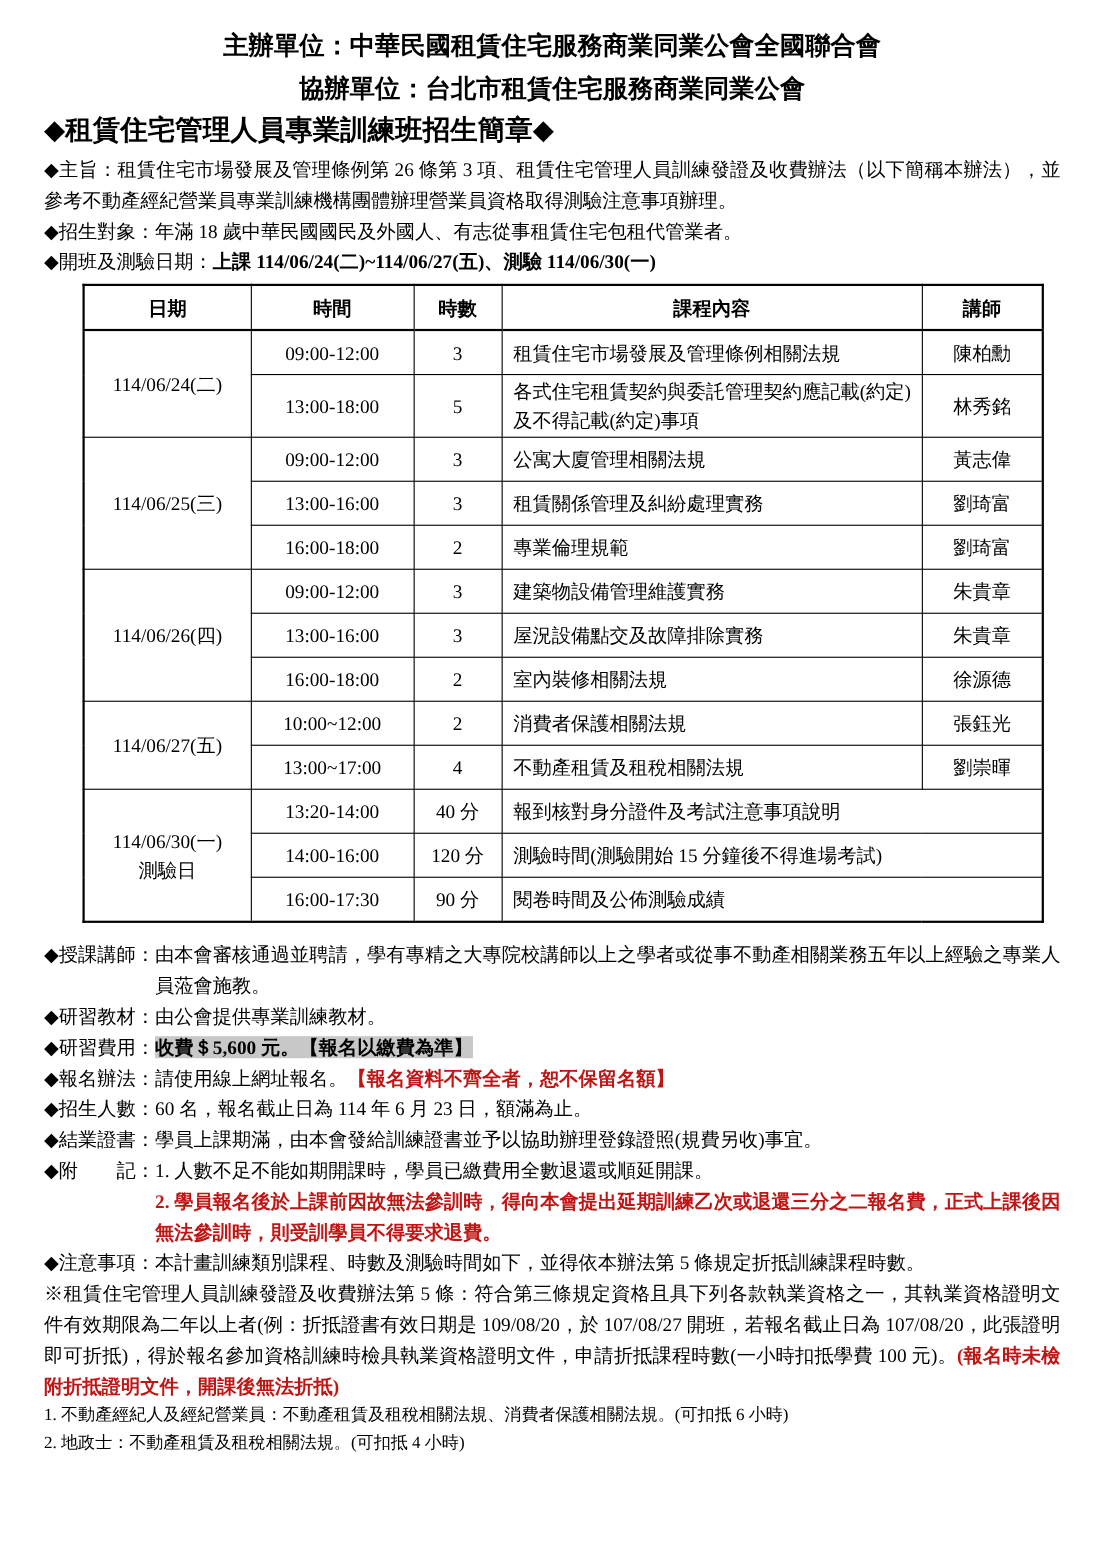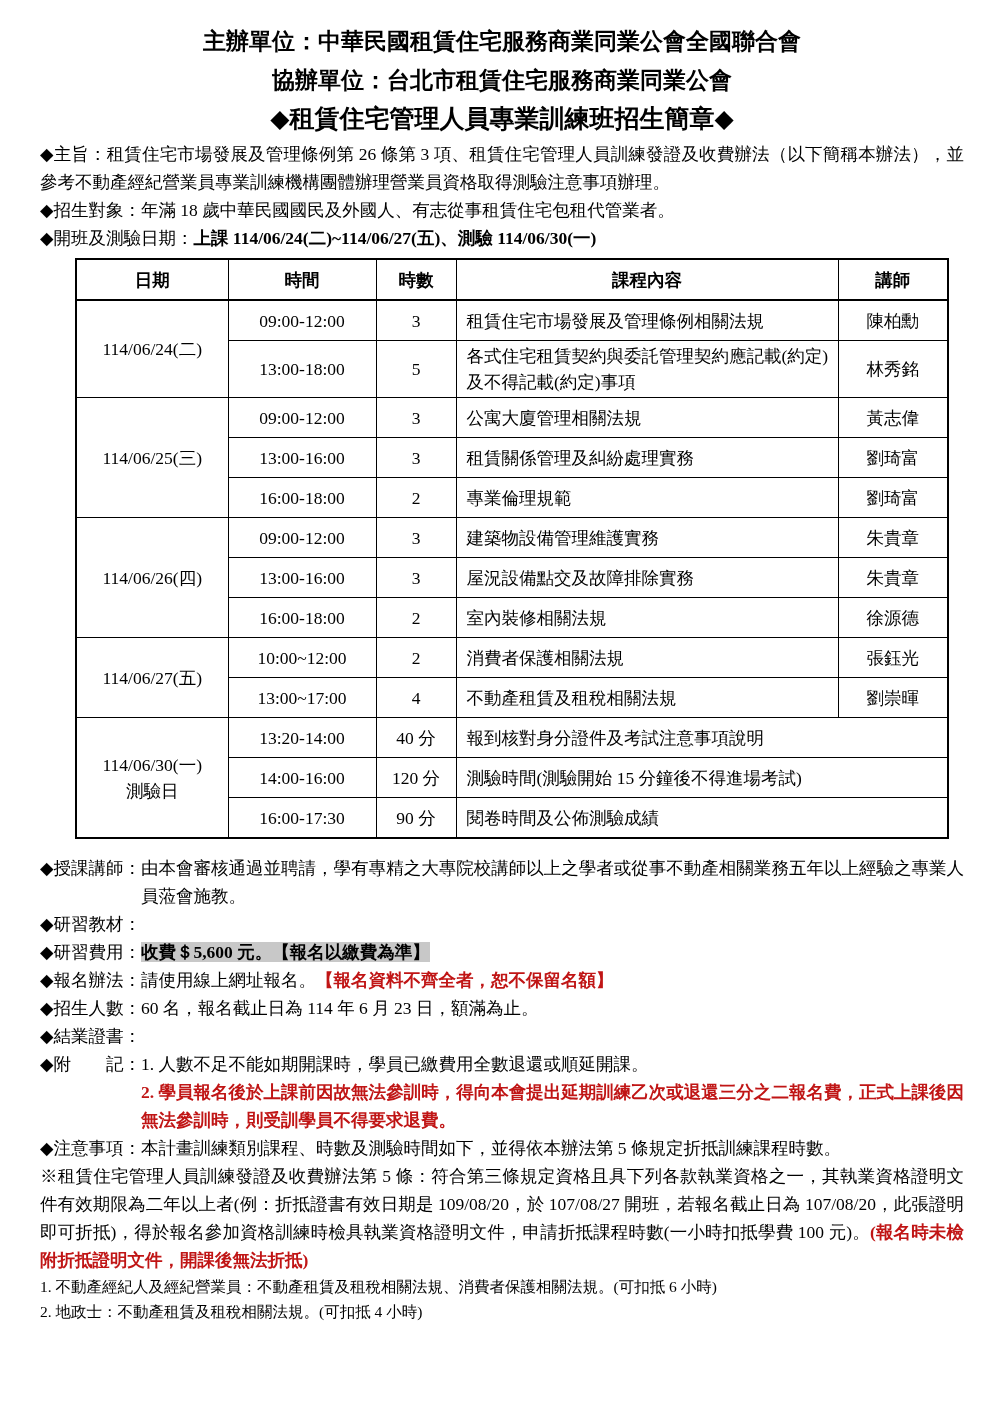--- a/index.html
+++ b/index.html
@@ -3,21 +3,21 @@
 <meta charset="utf-8">
 <style>
   html,body{margin:0;padding:0;background:#ffffff;}
   .page{
     width:1000px;height:1414px;box-sizing:border-box;
     padding:22px 36px 0 40px;
     font-family:"Liberation Serif","DejaVu Serif",serif;
     color:#000;overflow:hidden;background:#fff;
   }
   .t1{font-size:23px;font-weight:bold;text-align:center;line-height:39px;}
-  .t2{font-size:25px;font-weight:bold;text-align:center;line-height:37px;margin-bottom:3px;}
+  .t2{font-size:25px;font-weight:bold;text-align:left;line-height:37px;margin-bottom:3px;}
   .para{margin:0;font-size:17.5px;line-height:28px;text-align:justify;}
   .flex{display:flex;}
   .lbl{white-space:nowrap;}
   .fx{flex:1;text-align:justify;}
   .bold{font-weight:bold;}
   .red{color:#c01515;font-weight:bold;}
   .hl{background:#c8c8c8;font-weight:bold;}
   table.sched{border-collapse:collapse;width:872px;margin:6px 0 15px 35px;border:2px solid #000;table-layout:fixed;}
   .sched th,.sched td{border:1px solid #000;font-size:17.5px;vertical-align:middle;}
   .sched th{font-weight:bold;height:37px;border-bottom:2px solid #000;text-align:center;}
@@ -149,40 +149,42 @@
     </tbody>
   </table>
 
   <div class="flex para">
     <span class="lbl">◆授課講師：</span>
     <div class="fx">由本會審核通過並聘請，學有專精之大專院校講師以上之學者或從事不動產相關業務五年以上經驗之專業人員蒞會施教。</div>
   </div>
 
   <div class="flex para">
     <span class="lbl">◆研習教材：</span>
+    <div class="fx">由公會提供專業訓練教材。</div>
   </div>
 
 
   <div class="flex para">
     <span class="lbl">◆研習費用：</span>
     <div class="fx"><span class="hl">收費＄5,600 元。【報名以繳費為準】</span></div>
   </div>
 
   <div class="flex para">
     <span class="lbl">◆報名辦法：</span>
     <div class="fx"><span>請使用線上網址報名。</span><span class="red">【報名資料不齊全者，恕不保留名額】</span></div>
   </div>
 
   <div class="flex para">
     <span class="lbl">◆招生人數：</span>
     <div class="fx">60 名，報名截止日為 114 年 6 月 23 日，額滿為止。</div>
   </div>
 
   <div class="flex para">
     <span class="lbl">◆結業證書：</span>
+    <div class="fx">學員上課期滿，由本會發給訓練證書並予以協助辦理登錄證照(規費另收)事宜。</div>
   </div>
 
   <div class="flex para">
     <span class="lbl">◆附　　記：</span>
     <div class="fx">
       <div>1. 人數不足不能如期開課時，學員已繳費用全數退還或順延開課。</div>
       <div class="red">2. 學員報名後於上課前因故無法參訓時，得向本會提出延期訓練乙次或退還三分之二報名費，正式上課後因無法參訓時，則受訓學員不得要求退費。</div>
     </div>
   </div>
 

